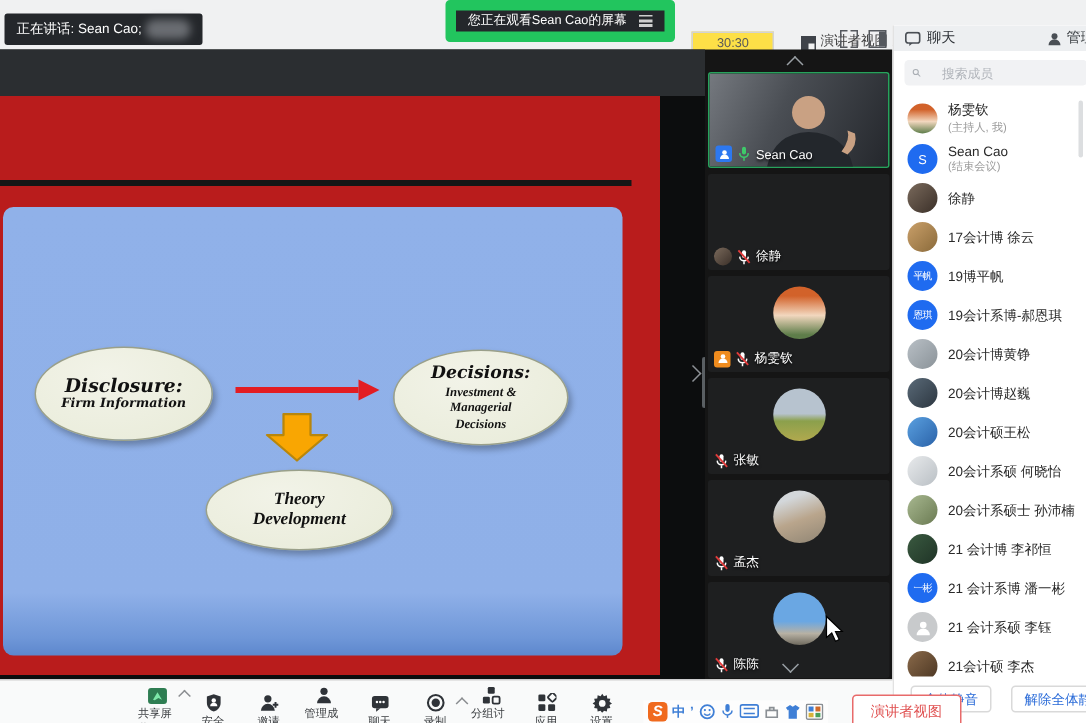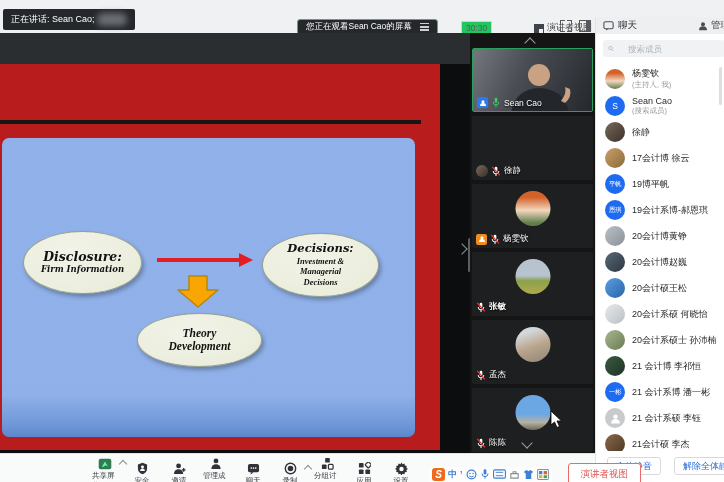--- a/index.html
+++ b/index.html
@@ -5,25 +5,25 @@
   html,body{margin:0;padding:0;background:#888;}
   .screen{position:relative;width:724px;height:482px;background:#efefef;overflow:hidden;
           font-family:"Liberation Sans","DejaVu Sans",sans-serif;}
   
   .topbar{position:absolute;left:0;top:0;width:724px;height:33px;background:#f0f1f2;}
   .badge-dark{position:absolute;background:#24272b;color:#fff;font-size:9px;display:flex;
               align-items:center;border-radius:2px;padding:0 8px;white-space:nowrap;}
   .badge-speaking{left:3px;top:9px;height:21px;}
   .blur-redact{display:inline-block;width:30px;height:13px;margin-left:2px;border-radius:6px;
                background:#6a6d72;filter:blur(3px);}
-  .badge-watching{left:297px;top:0;height:14px;border:1px solid #22c55e;border-radius:3px;font-size:8.5px;margin-top:19px;}
+  .badge-watching{left:297px;top:0;height:14px;border:7px solid #22c55e;border-radius:3px;font-size:8.5px;}
   .menu-lines{display:inline-block;width:9px;margin-left:8px;border-top:1px solid #cfcfcf;
               box-shadow:0 3px 0 #cfcfcf,0 6px 0 #cfcfcf;height:1px;transform:translateY(-3px);}
-  .timerbox{position:absolute;left:461px;top:21px;height:12px;background:#22c55e;border:1px solid #d3d3d3;
-            color:#5a5a5a;font-size:8.5px;display:flex;align-items:center;padding:0 4px;}
+  .timerbox{position:absolute;left:461px;top:21px;height:12px;background:#fde047;border:1px solid #d3d3d3;
+            color:#5a5a5a;font-size:8.5px;display:flex;align-items:center;padding:0 16px;}
   .viewmode{position:absolute;left:494px;top:19px;height:15px;display:flex;align-items:flex-end;gap:3px;
             font-size:9px;color:#3c3c3c;margin-left:40px;}
   .vm-icon{width:10px;height:10px;position:relative;background:#3f434a;}
   .vm-icon::after{content:"";position:absolute;right:1px;bottom:1px;width:4px;height:4px;background:#f0f1f2;}
   .dd-arrow{width:0;height:0;border-left:3px solid transparent;border-right:3px solid transparent;
             border-top:4px solid #666;}
   .fs-icon{position:absolute;left:560px;top:20px;width:12px;height:12px;}
   .fs-icon span{position:absolute;width:4px;height:4px;border:1.4px solid #55595e;}
   .fs-tl{left:0;top:0;border-right:none!important;border-bottom:none!important;}
   .fs-tr{right:0;top:0;border-left:none!important;border-bottom:none!important;}
@@ -225,21 +225,21 @@
         <svg width="10" height="11" viewBox="0 0 12 13">
           <rect x="4.4" y="0.8" width="3.2" height="6.2" rx="1.6" fill="#fff"></rect>
           <path d="M2.6 6a3.4 3.4 0 0 0 6.8 0" stroke="#fff" stroke-width="1.2" fill="none"></path>
           <line x1="6" y1="9.6" x2="6" y2="12" stroke="#fff" stroke-width="1.2"></line>
           <line x1="1.5" y1="1" x2="10.5" y2="11" stroke="#e23b3b" stroke-width="1.5"></line>
         </svg>
         <span>杨雯钦</span>
       </div>
     </div>
 
-    <div class="tile" style="top:219px;font-weight:bold;">
+    <div class="tile" style="top:219px;">
       <span class="tile-avatar" style="background: linear-gradient(rgb(183, 195, 207) 48%, rgb(139, 160, 76) 62%, rgb(177, 169, 78) 100%);"></span>
       <div class="tile-label">
         <svg width="10" height="11" viewBox="0 0 12 13">
           <rect x="4.4" y="0.8" width="3.2" height="6.2" rx="1.6" fill="#fff"></rect>
           <path d="M2.6 6a3.4 3.4 0 0 0 6.8 0" stroke="#fff" stroke-width="1.2" fill="none"></path>
           <line x1="6" y1="9.6" x2="6" y2="12" stroke="#fff" stroke-width="1.2"></line>
           <line x1="1.5" y1="1" x2="10.5" y2="11" stroke="#e23b3b" stroke-width="1.5"></line>
         </svg>
         <span>张敏</span>
       </div>
@@ -311,21 +311,21 @@
             <span class="m-name">杨雯钦</span>
         <span class="m-sub">(主持人, 我)</span>
           </span>
       </div>
       <div class="m-row dbl">
         <span class="m-av" style="background: rgb(31, 107, 240);">
             <span class="m-ini">S</span>
           </span>
         <span class="m-txt">
             <span class="m-name">Sean Cao</span>
-        <span class="m-sub">(搜索成员)</span>
+        <span class="m-sub">(结束会议)</span>
           </span>
       </div>
       <div class="m-row">
         <span class="m-av" style="background: linear-gradient(135deg, rgb(122, 106, 92), rgb(58, 47, 40));"></span>
         <span class="m-name">徐静</span>
       </div>
       <div class="m-row">
         <span class="m-av" style="background: linear-gradient(135deg, rgb(202, 160, 106), rgb(138, 106, 58));"></span>
         <span class="m-name">17会计博 徐云</span>
       </div>

